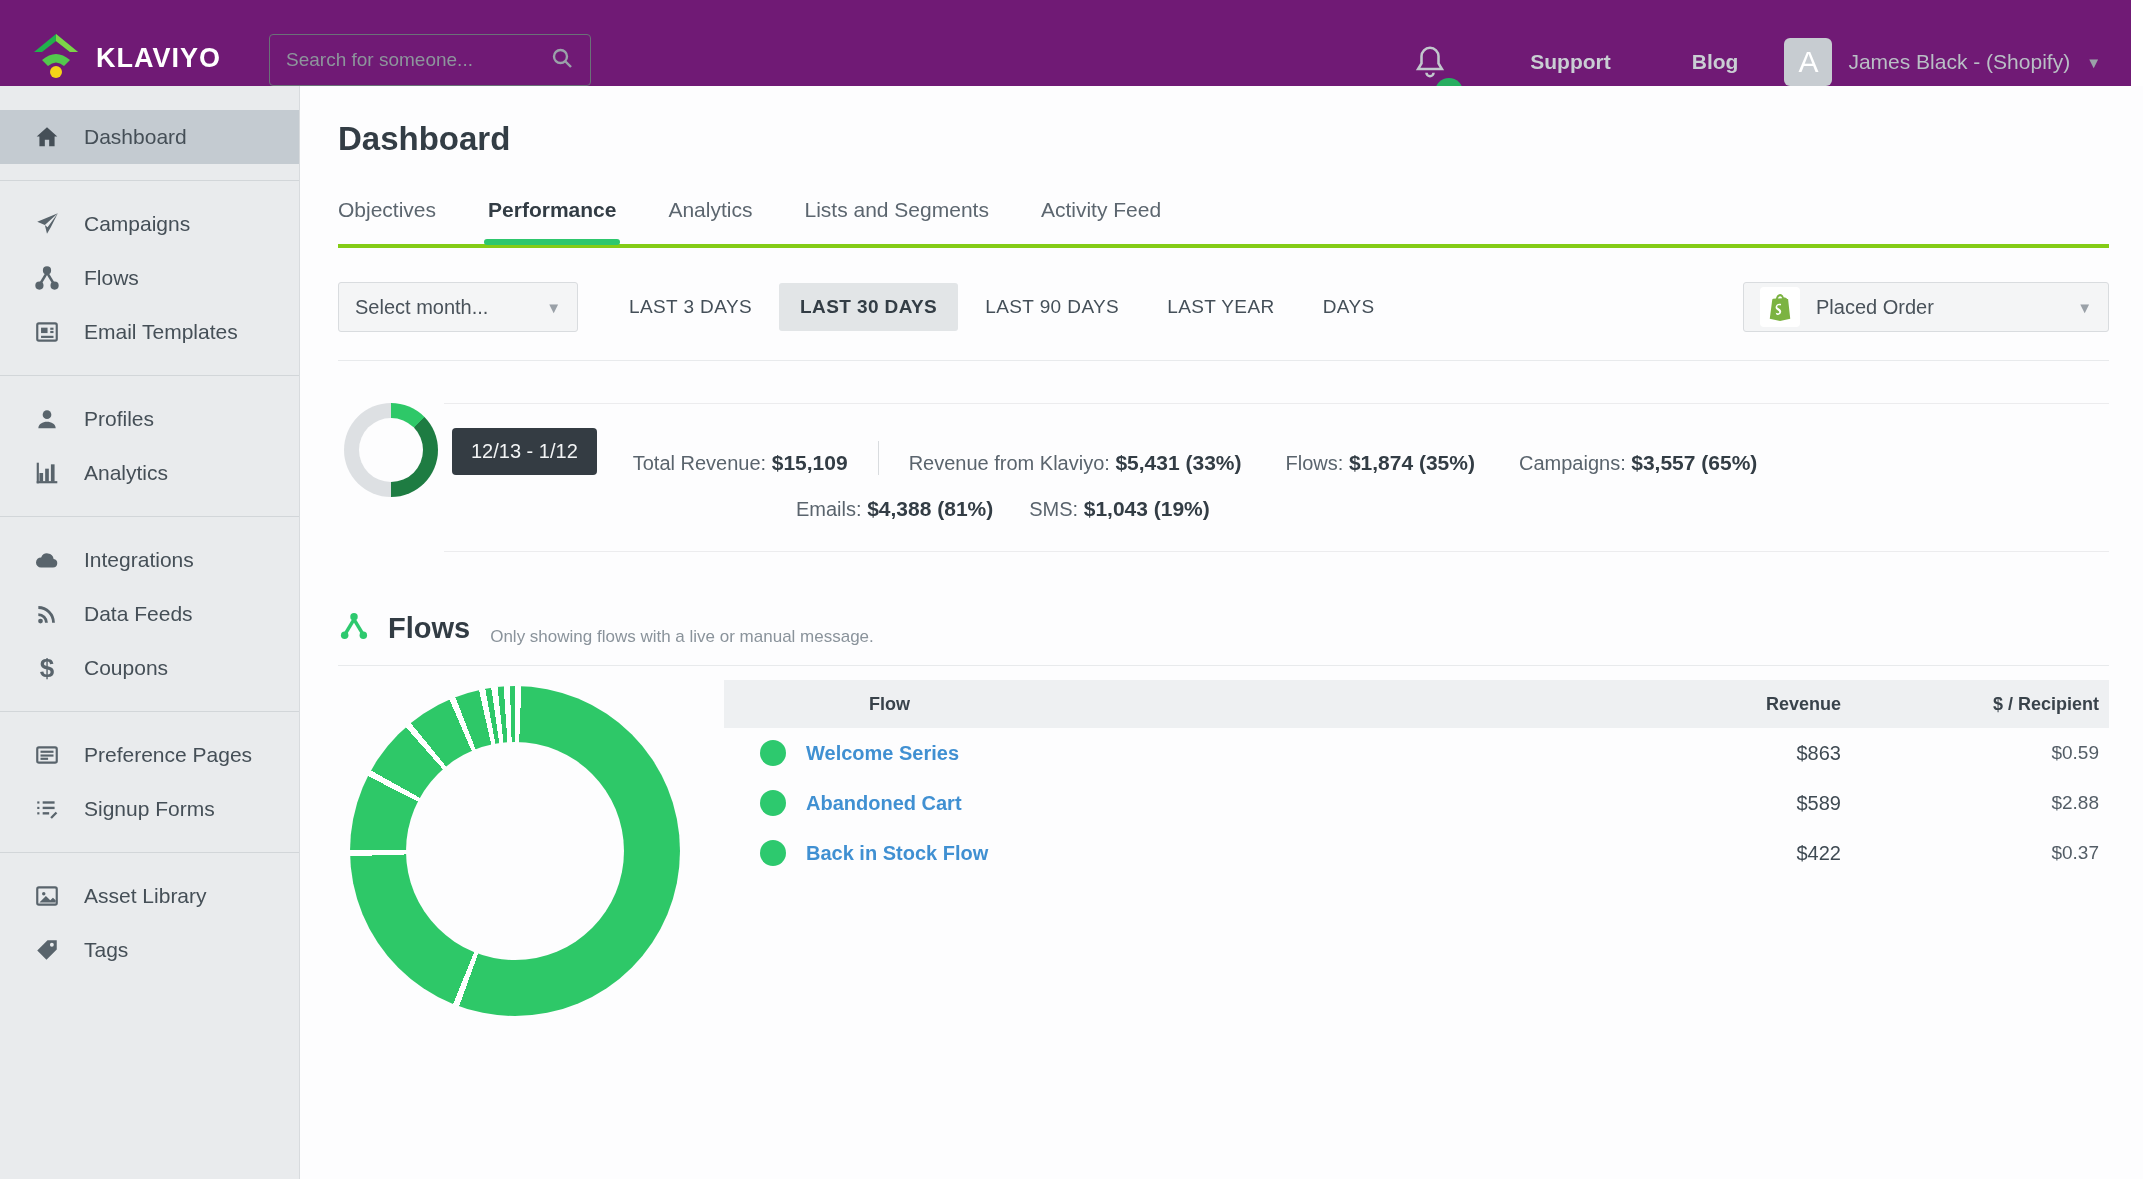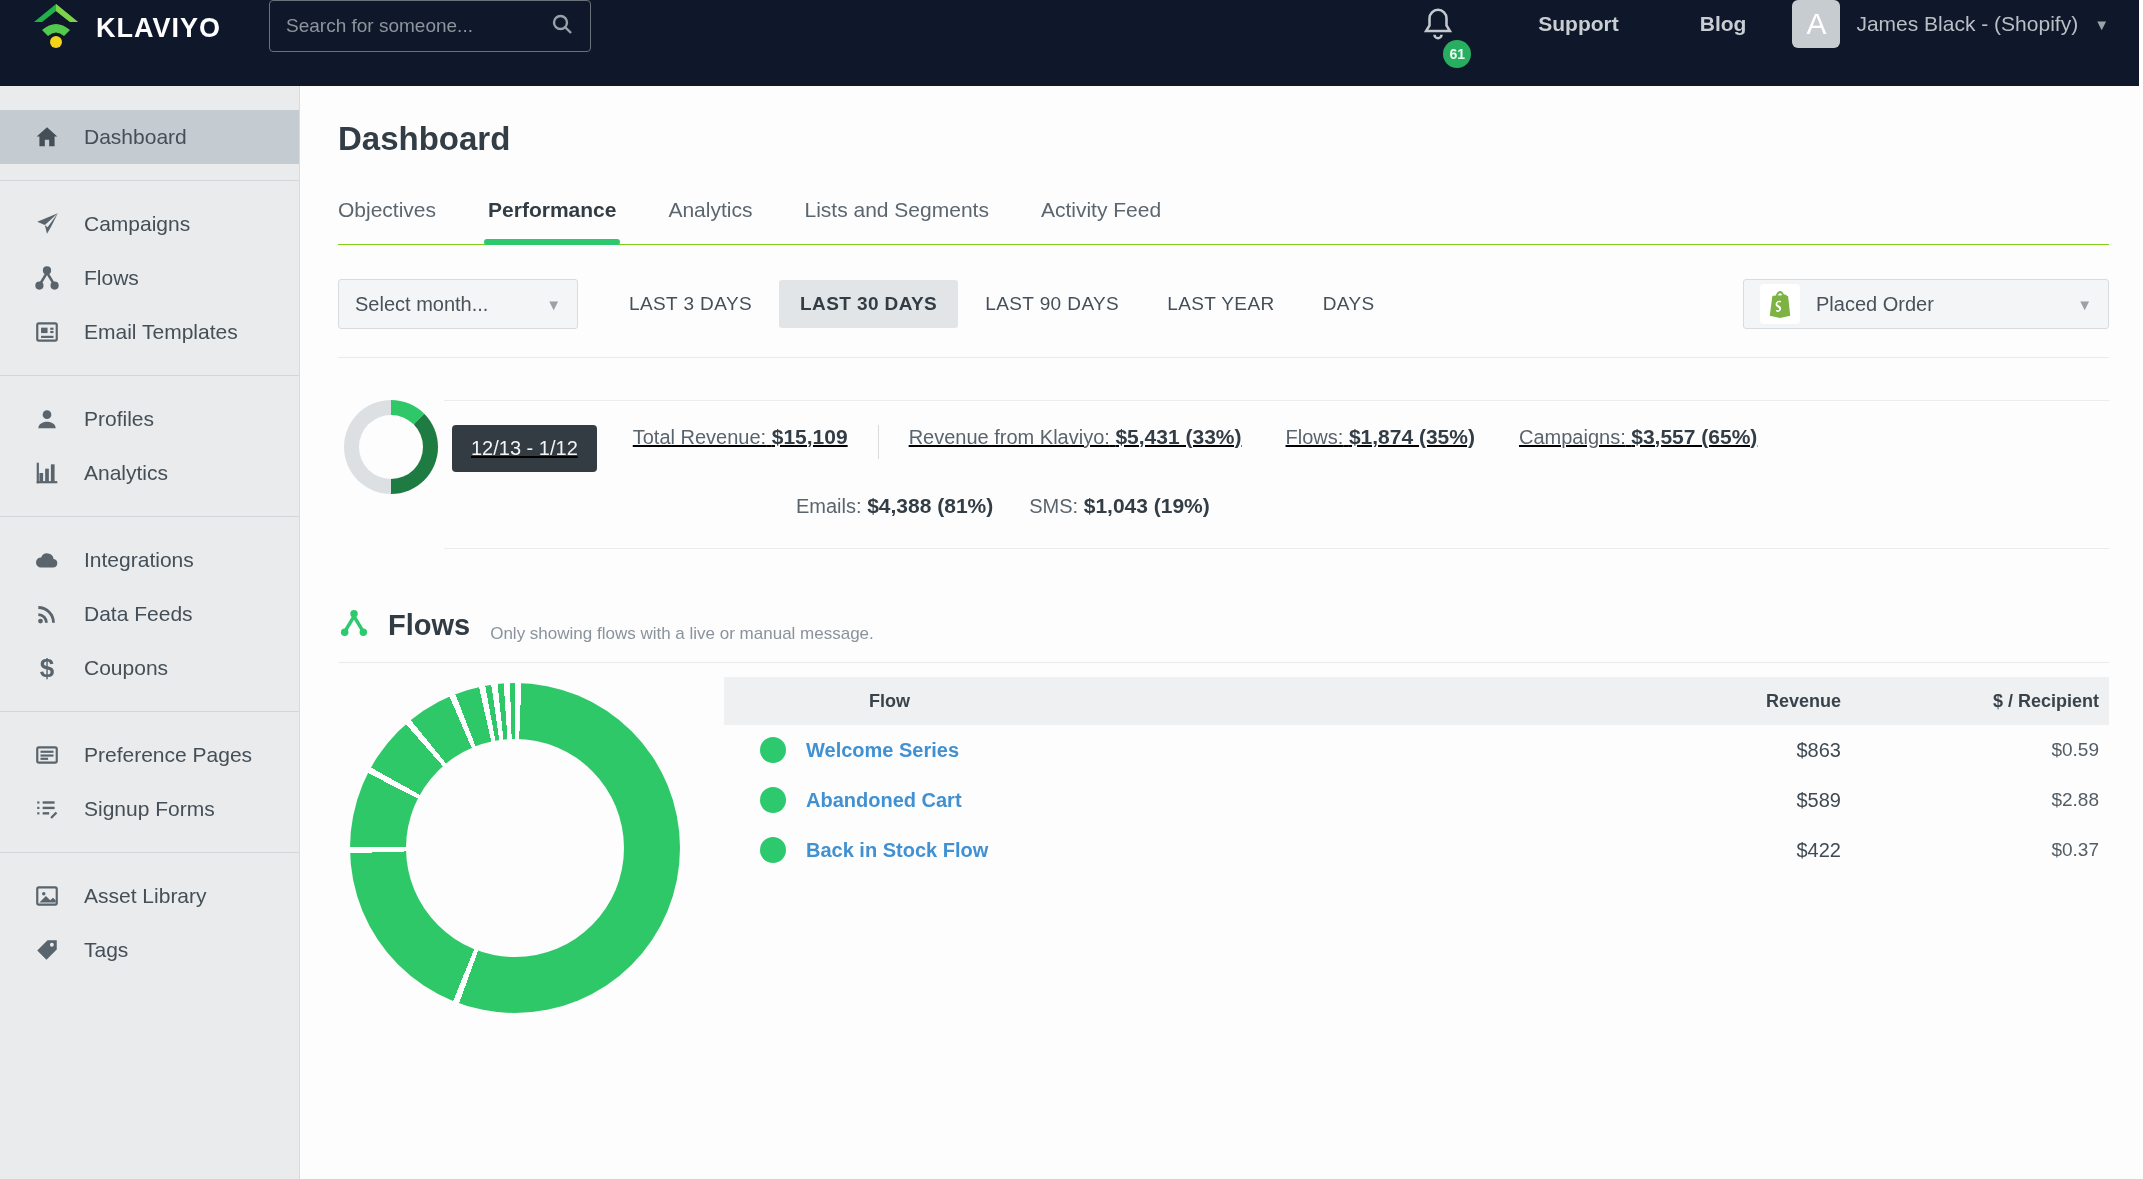--- a/index.html
+++ b/index.html
@@ -1,22 +1,22 @@
 <!DOCTYPE html>
 <html><head>
 <meta charset="utf-8">
 <style>
   * { box-sizing: border-box; margin: 0; padding: 0; }
   html,body { background:#ffffff; }
   body { font-family:"Liberation Sans", sans-serif; }
   .screen { position:relative; width:2143px; height:1179px; background:#ffffff; overflow:hidden; }
 
   
-  .topbar { position:absolute; top:0; left:0; right:4px; height:86px; background:#0f172a;
-            display:flex; align-items:flex-start; padding:0 30px; }
+  .topbar { position:absolute; top:0; left:0; right:12px; height:86px; background:#701a75;
+            display:flex; align-items:flex-end; padding:0 30px; }
   .brand { display:flex; align-items:center; gap:14px; }
   .brand-name { color:#ffffff; font-size:27px; font-weight:bold; letter-spacing:1px; }
   .searchbox { margin-left:48px; width:322px; height:52px; border:1px solid #6a7178; border-radius:4px;
                display:flex; align-items:center; padding:0 16px; }
   .searchbox input { flex:1; background:transparent; border:none; outline:none; color:#aab1b7;
                      font-size:19px; font-family:"Liberation Sans",sans-serif; }
   .searchbox input::placeholder { color:#8d959c; }
   .top-right { margin-left:auto; display:flex; align-items:center; gap:46px; }
   .bell-wrap { position:relative; width:36px; height:38px; cursor:pointer; }
   .bell-badge { position:absolute; top:-10px; right:-14px; min-width:28px; height:28px; border-radius:50%;
@@ -39,21 +39,21 @@
   .sb-item.active { background:#c4cbd1; }
   .sb-ico { width:30px; display:flex; justify-content:center; align-items:center; color:#59646c; }
   .sb-ico svg { display:block; }
   .glyph-dollar { font-size:26px; font-weight:bold; color:#59646c; }
 
   
   .main { position:absolute; top:86px; left:300px; right:0; bottom:0; background:#fdfdfe;
           padding:0 34px 0 38px; }
   .page-title { margin-top:34px; font-size:33px; font-weight:600; color:#333d45; }
 
-  .tabs { margin-top:40px; display:flex; gap:52px; border-bottom:1px solid #84cc16; }
+  .tabs { margin-top:40px; display:flex; gap:52px; border-bottom:4px solid #84cc16; }
   .tab { position:relative; padding-bottom:22px; font-size:21px; color:#5c666f; cursor:pointer; }
   .tab.active { color:#323c44; font-weight:bold; }
   .tab.active::after { content:""; position:absolute; left:-4px; right:-4px; bottom:-1px; height:6px;
                        background:#2dc76d; border-radius:3px; }
 
   .filters { margin-top:34px; display:flex; align-items:center; }
   .select-box { height:50px; background:#f4f5f6; border:1px solid #d9dcdf; border-radius:3px;
                 display:flex; align-items:center; padding:0 16px; color:#49525a; font-size:20px; cursor:pointer; }
   .month-select { width:240px; }
   .select-box .caret { margin-left:auto; }
@@ -66,21 +66,21 @@
                   align-items:center; justify-content:center; }
 
   .filters-divider { margin-top:28px; border-top:1px solid #e8eaec; }
 
   
   .summary { margin-top:42px; display:flex; align-items:flex-start; }
   .donut-sm { position:relative; width:94px; height:94px; border-radius:50%; flex:0 0 auto; margin-left:6px; }
   .donut-sm .hole { position:absolute; inset:15px; background:#fdfdfe; border-radius:50%; }
   .summary-body { flex:1; margin-left:6px; border-top:1px solid #ececee; border-bottom:1px solid #ececee;
                   padding:24px 0 30px 8px; }
-  .sum-line1 { display:flex; align-items:flex-start;text-decoration:underline; }
+  .sum-line1 { display:flex; align-items:flex-end; }
   .date-badge { background:#343c43; color:#f2f4f5; font-size:20px; padding:12px 19px; border-radius:4px; }
   .stat { font-size:20px; color:#5a646d; white-space:nowrap; }
   .stat b { color:#333d45; font-size:21px; }
   .stat-sep { width:1px; height:34px; background:#d9dcdf; margin:0 30px; }
   .gap36 { margin-left:36px; }
   .gap44 { margin-left:44px; }
   .sum-line2 { margin-top:22px; padding-left:344px; display:flex; }
 
   
   .flows-head { margin-top:58px; display:flex; align-items:baseline; gap:20px;

